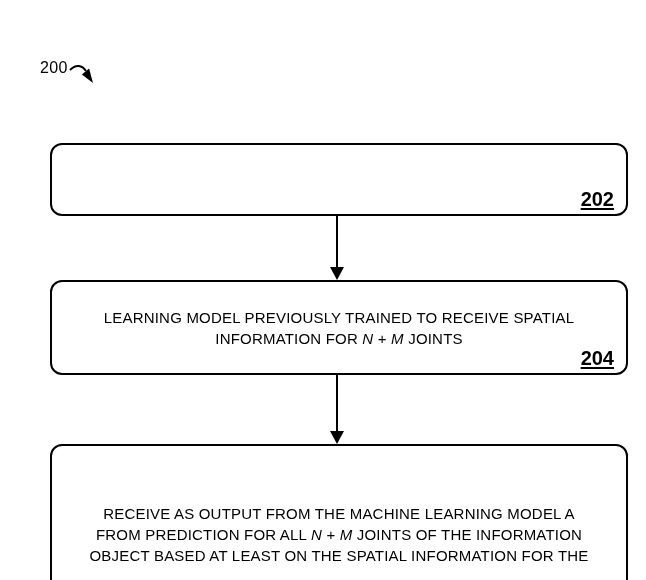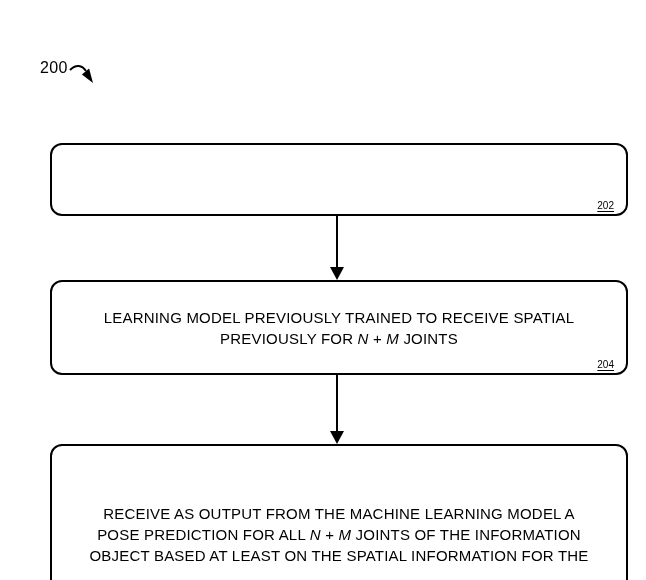--- a/index.html
+++ b/index.html
@@ -55,23 +55,24 @@
     font-size: 15px;
     line-height: 21px;
     letter-spacing: 0.2px;
   }
   .line { display: block; white-space: nowrap; }
   .var { font-style: italic; }
   .ref {
     position: absolute;
     right: 12px;
     bottom: 3px;
-    font-size: 10px;
+    font-size: 20px;
     text-decoration: underline;
     text-underline-offset: 2px;
+    font-weight: bold;
   }
   .arrow {
     position: absolute;
     left: 330px;
     width: 14px;
     display: flex;
     flex-direction: column;
     align-items: center;
   }
   .arrow1 { top: 179px; height: 64px; }
@@ -107,32 +108,32 @@
   </div>
 
   <div class="arrow arrow1">
     <div class="arrow-stem"></div>
     <div class="arrow-head"></div>
   </div>
 
   <div class="box box2">
     <p class="box-text">
         <span class="line"><span>LEARNING MODEL PREVIOUSLY TRAINED TO RECEIVE SPATIAL</span></span>
-        <span class="line"><span>PREVIOUSLY FOR </span><span class="var">N</span><span> + </span><span class="var">M</span><span> JOINTS</span></span>
+        <span class="line"><span>INFORMATION FOR </span><span class="var">N</span><span> + </span><span class="var">M</span><span> JOINTS</span></span>
       </p>
     <span class="ref">204</span>
   </div>
 
   <div class="arrow arrow2">
     <div class="arrow-stem"></div>
     <div class="arrow-head"></div>
   </div>
 
   <div class="box box3">
     <p class="box-text">
         <span class="line"><span>RECEIVE AS OUTPUT FROM THE MACHINE LEARNING MODEL A</span></span>
-        <span class="line"><span>POSE PREDICTION FOR ALL </span><span class="var">N</span><span> + </span><span class="var">M</span><span> JOINTS OF THE INFORMATION</span></span>
+        <span class="line"><span>FROM PREDICTION FOR ALL </span><span class="var">N</span><span> + </span><span class="var">M</span><span> JOINTS OF THE INFORMATION</span></span>
         <span class="line"><span>OBJECT BASED AT LEAST ON THE SPATIAL INFORMATION FOR THE</span></span>
       </p>
     <span class="ref">206</span>
   </div>
 
 </div>
 
 </body></html>

